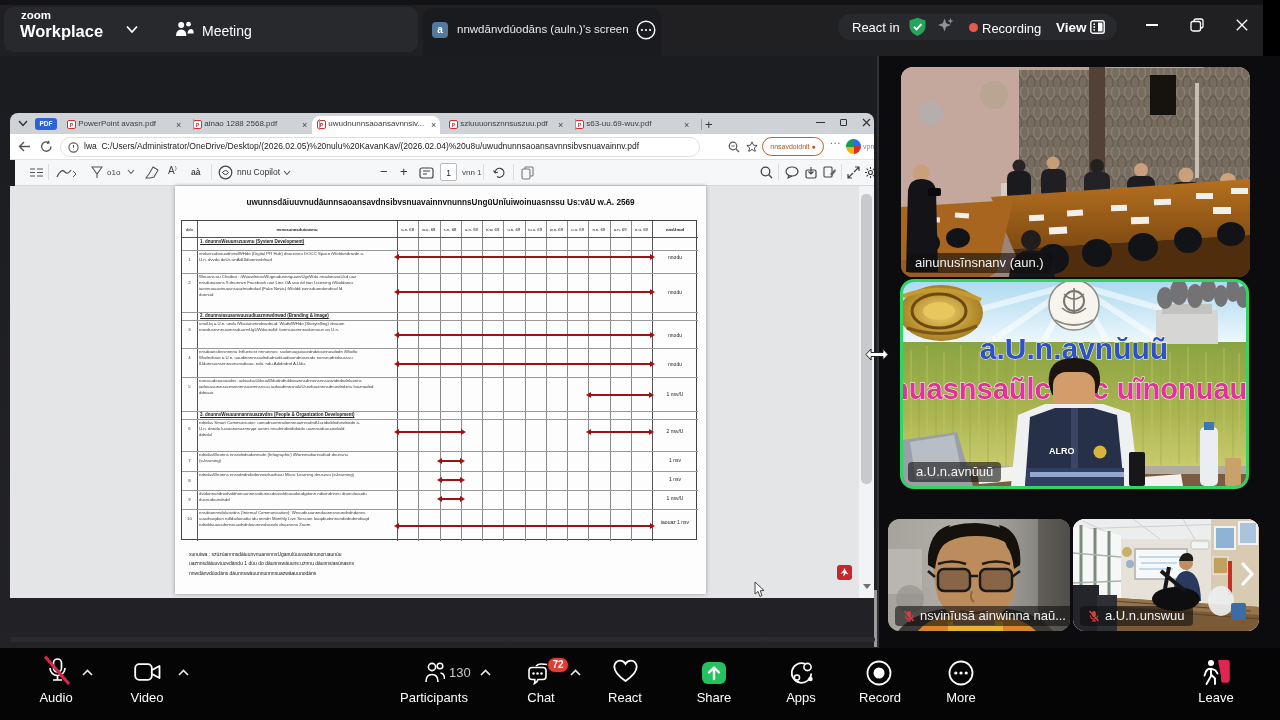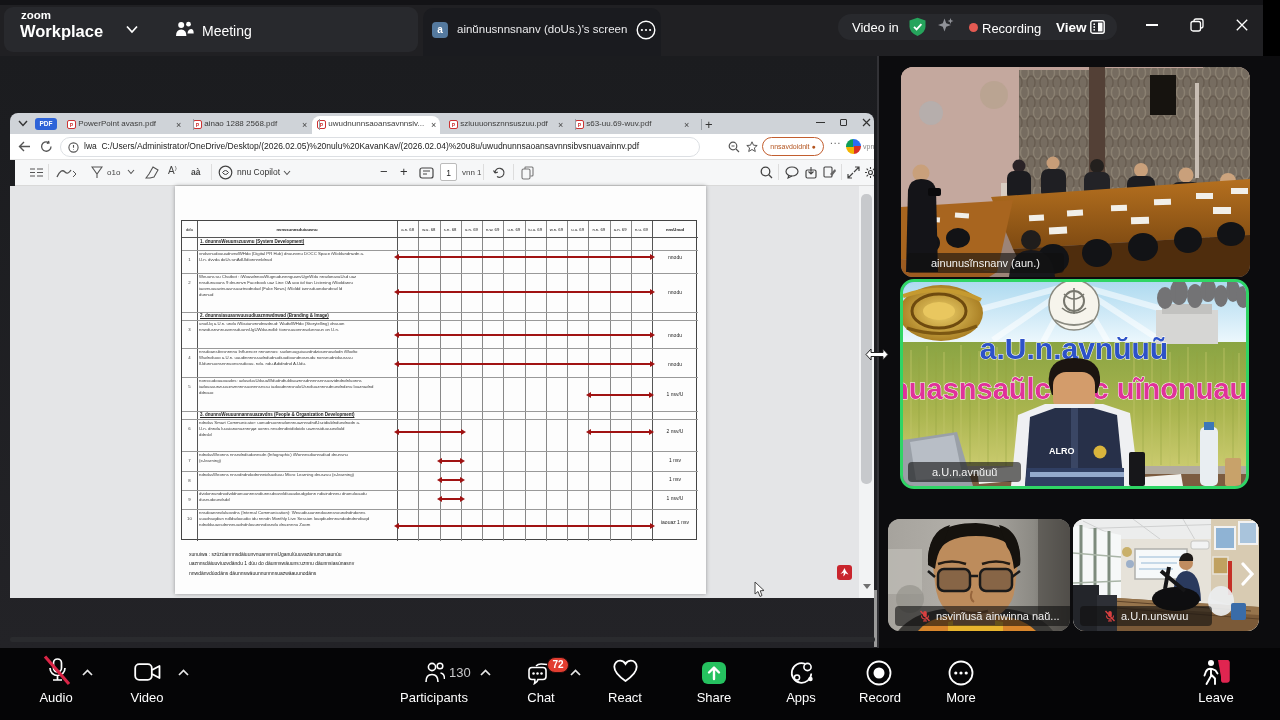--- a/index.html
+++ b/index.html
@@ -29,21 +29,21 @@
 .arrow:before,.arrow:after{content:"";position:absolute;top:-2.2px;border-top:3px solid transparent;border-bottom:3px solid transparent}
 .arrow:before{left:-4px;border-right:5px solid #a01212}
 .arrow:after{right:-4px;border-left:5px solid #a01212}
 .cell{position:absolute;font-size:4.3px;color:#3a3a3a;line-height:1.42;overflow:hidden}
 .mh{position:absolute;font-size:4.2px;color:#111;text-align:center;white-space:nowrap}
 .rv{position:absolute;font-size:5px;color:#222;text-align:center;white-space:nowrap}
 .sech{position:absolute;font-size:4.5px;font-weight:bold;text-decoration:underline;color:#222;white-space:nowrap}
 
 #rpanel{position:absolute;left:877px;top:56px;width:403px;height:592px;background:#0c0c0e}
 .tile{position:absolute;border-radius:12px;overflow:hidden}
-.vlabel{position:absolute;background:rgba(15,15,15,.6);color:#f2f2f2;font-size:11px;line-height:20px;padding:0 24px;border-radius:4px;white-space:nowrap}
+.vlabel{position:absolute;background:rgba(15,15,15,.6);color:#f2f2f2;font-size:13px;line-height:20px;padding:0 8px;border-radius:4px;white-space:nowrap}
 .micoff{display:inline-block;position:relative;width:12px;height:12px;margin-right:5px;vertical-align:-2px}
 
 #toolbar{position:absolute;left:0;top:648px;width:1280px;height:72px;background:#050506}
 .tlabel{position:absolute;color:#fff;font-size:13px;text-align:center;top:42px}
 </style></head>
 <body>
 <div id="stage">
 
 <div id="topbar">
   <div class="abs" style="left:0;top:0;width:1280px;height:5px;background:#131316"></div>
@@ -60,31 +60,31 @@
         <g fill="#fff">
           <circle cx="6.2" cy="5" r="3"></circle>
           <path d="M1 16 q0 -6.5 5.2 -6.5 q5.2 0 5.2 6.5 z"></path>
           <circle cx="13.5" cy="4.2" r="2.4"></circle>
           <path d="M12.5 13.5 q0.3 -4.6 4 -4.6 q2.2 0.4 2.2 4.6 z"></path>
         </g>
       </svg>
   <div class="abs wtxt" style="left:202px;top:23px;font-size:14px">Meeting</div>
 
   <div class="abs" style="left:432px;top:22px;width:16px;height:16px;background:#54799e;border-radius:4px;color:#fff;font-size:10px;font-weight:bold;text-align:center;line-height:16px">a</div>
-  <div class="abs wtxt" style="left:457px;top:23px;font-size:11.5px;color:#e9e9eb">ainŭnusnnsnanv (doUs.)'s screen</div>
+  <div class="abs wtxt" style="left:457px;top:23px;font-size:11.5px;color:#e9e9eb">nnwdānvdúodāns (auln.)'s screen</div>
   <svg class="abs" style="left:636px;top:20px" width="20" height="20" viewBox="0 0 20 20">
         <circle cx="10" cy="10" r="8.8" stroke="#fff" stroke-width="1.4" fill="none"></circle>
         <g fill="#fff">
           <circle cx="5.9" cy="10" r="1.1"></circle>
           <circle cx="10" cy="10" r="1.1"></circle>
           <circle cx="14.1" cy="10" r="1.1"></circle>
         </g>
       </svg>
 
-  <div class="abs wtxt" style="left:852px;top:20px;font-size:13px">Video in</div>
+  <div class="abs wtxt" style="left:852px;top:20px;font-size:13px">React in</div>
   <svg class="abs" style="left:908px;top:17px" width="19" height="20" viewBox="0 0 19 20">
         <path d="M9.5 0.8 L17.5 3.5 V9.5 Q17.5 15.5 9.5 19 Q1.5 15.5 1.5 9.5 V3.5 Z" fill="#26a45c"></path>
         <path d="M6 9.8 L8.6 12.4 L13.4 7.2" stroke="#fff" stroke-width="1.8" fill="none"></path>
       </svg>
   <svg class="abs" style="left:938px;top:17px" width="16" height="17" viewBox="0 0 16 17">
         <path d="M6.5 1.5 L8.2 6.3 L13 8 L8.2 9.7 L6.5 14.5 L4.8 9.7 L0 8 L4.8 6.3 Z" fill="#909298"></path>
         <path d="M12.5 1 L13.3 3.2 L15.5 4 L13.3 4.8 L12.5 7 L11.7 4.8 L9.5 4 L11.7 3.2 Z" fill="#909298"></path>
       </svg>
   <div class="abs" style="left:969px;top:23px;width:9px;height:9px;border-radius:50%;background:#e45a52"></div>
   <div class="abs wtxt" style="left:982px;top:21px;font-size:13px">Recording</div>
@@ -230,20 +230,21 @@
       <svg class="abs" style="left:832px;top:6px" width="13" height="13">
             <path d="M8 1 H12 V5 M12 1 L7 6 M5 12 H1 V8 M1 12 L6 7" stroke="#444" stroke-width="1.2" fill="none"></path>
           </svg>
       <svg class="abs" style="left:849px;top:6px" width="13" height="13" viewBox="0 0 13 13">
             <circle cx="6.5" cy="6.5" r="2" stroke="#444" stroke-width="1.1" fill="none"></circle>
             <path d="M6.5 1 V3 M6.5 10 V12 M1 6.5 H3 M10 6.5 H12 M2.6 2.6 L4 4 M9 9 L10.4 10.4 M2.6 10.4 L4 9 M9 4 L10.4 2.6" stroke="#444" stroke-width="1.1"></path>
           </svg>
     </div>
     <div id="pdfcontent">
       <div id="page">
+        <div class="abs" style="left:0;top:12px;width:531px;text-align:center;font-size:8.2px;font-weight:bold;color:#111">uwunnsdāiuuvnudāunnsaoansavdnsibvsnuavainnvnunnsUngūUnǐuiwoinuasnssu Us:vāU w.A. 2569</div>
         <div id="ptable">
         <div class="tl" style="left:15px;top:0;width:1px;height:320px;background:#555"></div>
         <div class="tl" style="left:215px;top:0;width:1px;height:320px;background:#555"></div>
         <div class="tl" style="left:236.2px;top:0;width:1px;height:320px;background:#888"></div>
         <div class="tl" style="left:257.5px;top:0;width:1px;height:320px;background:#888"></div>
         <div class="tl" style="left:278.8px;top:0;width:1px;height:320px;background:#888"></div>
         <div class="tl" style="left:300.0px;top:0;width:1px;height:320px;background:#888"></div>
         <div class="tl" style="left:321.2px;top:0;width:1px;height:320px;background:#888"></div>
         <div class="tl" style="left:342.5px;top:0;width:1px;height:320px;background:#888"></div>
         <div class="tl" style="left:363.8px;top:0;width:1px;height:320px;background:#888"></div>

